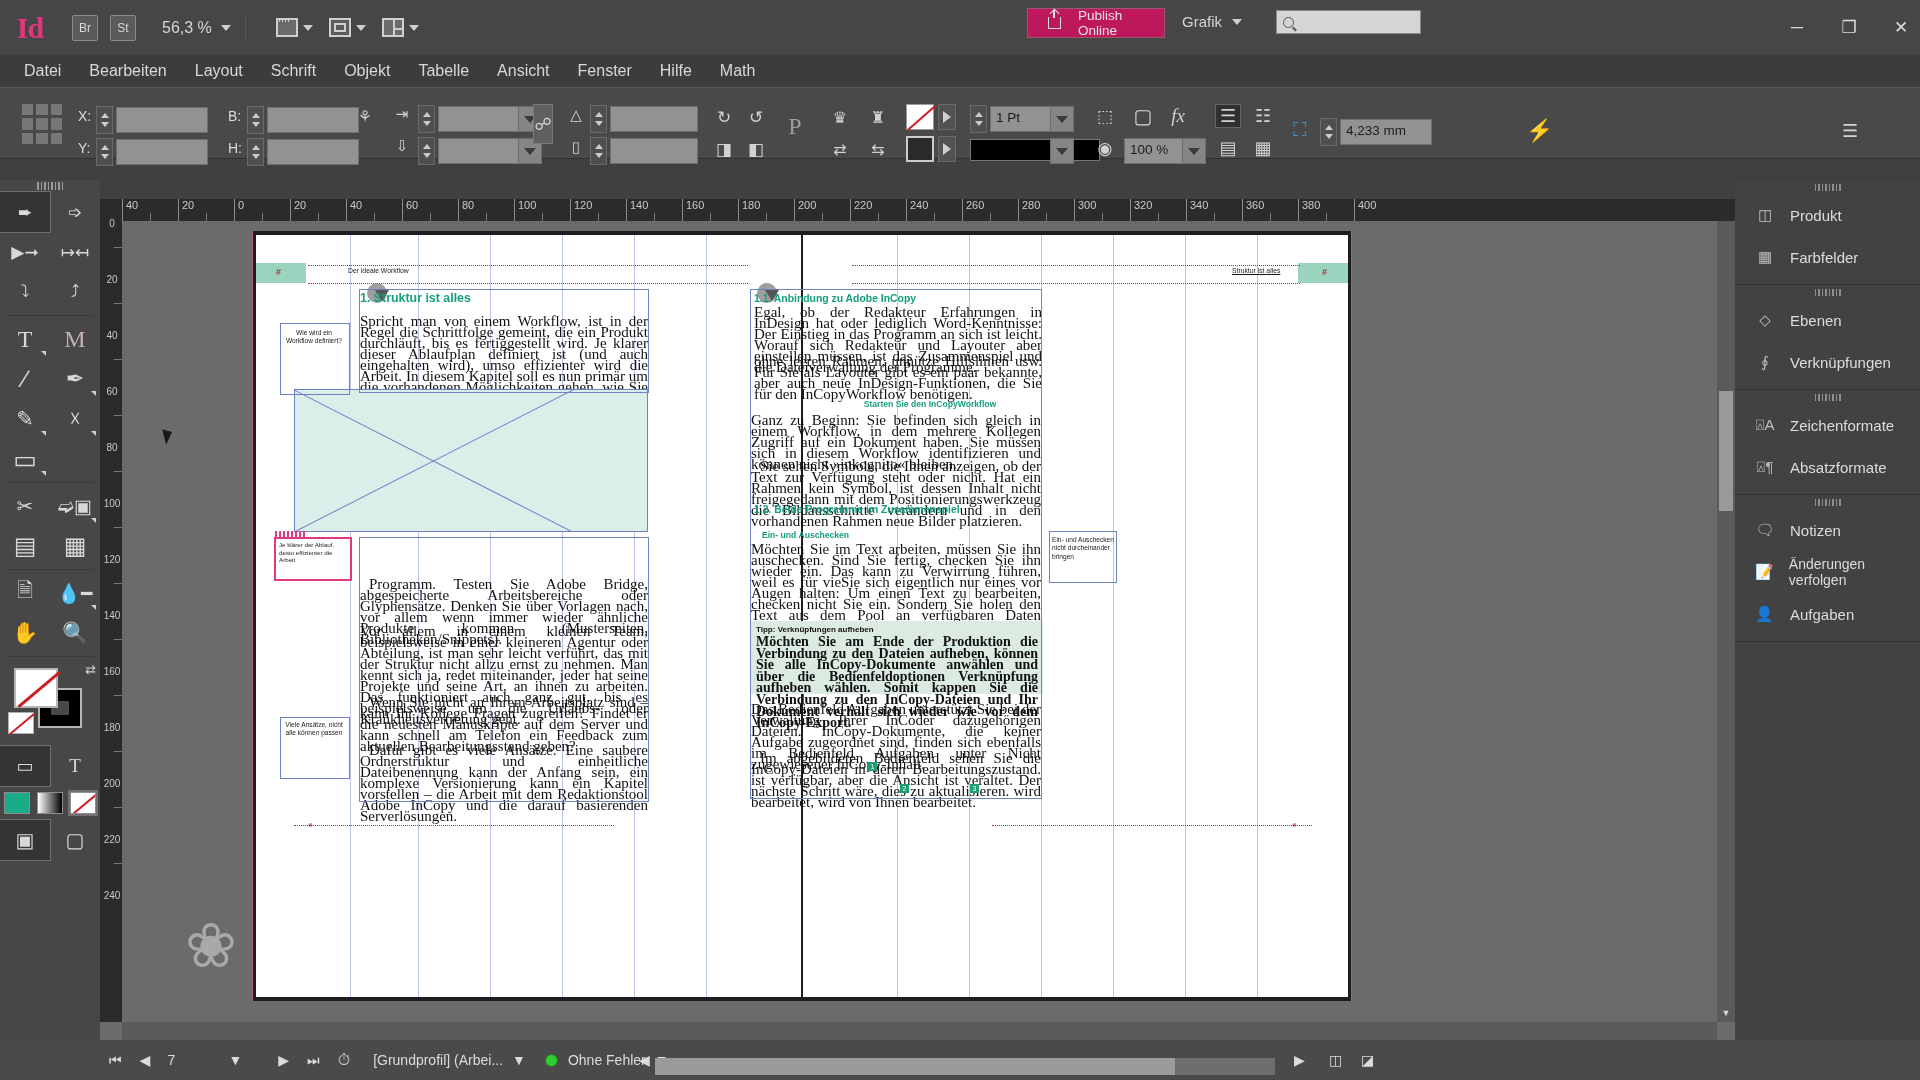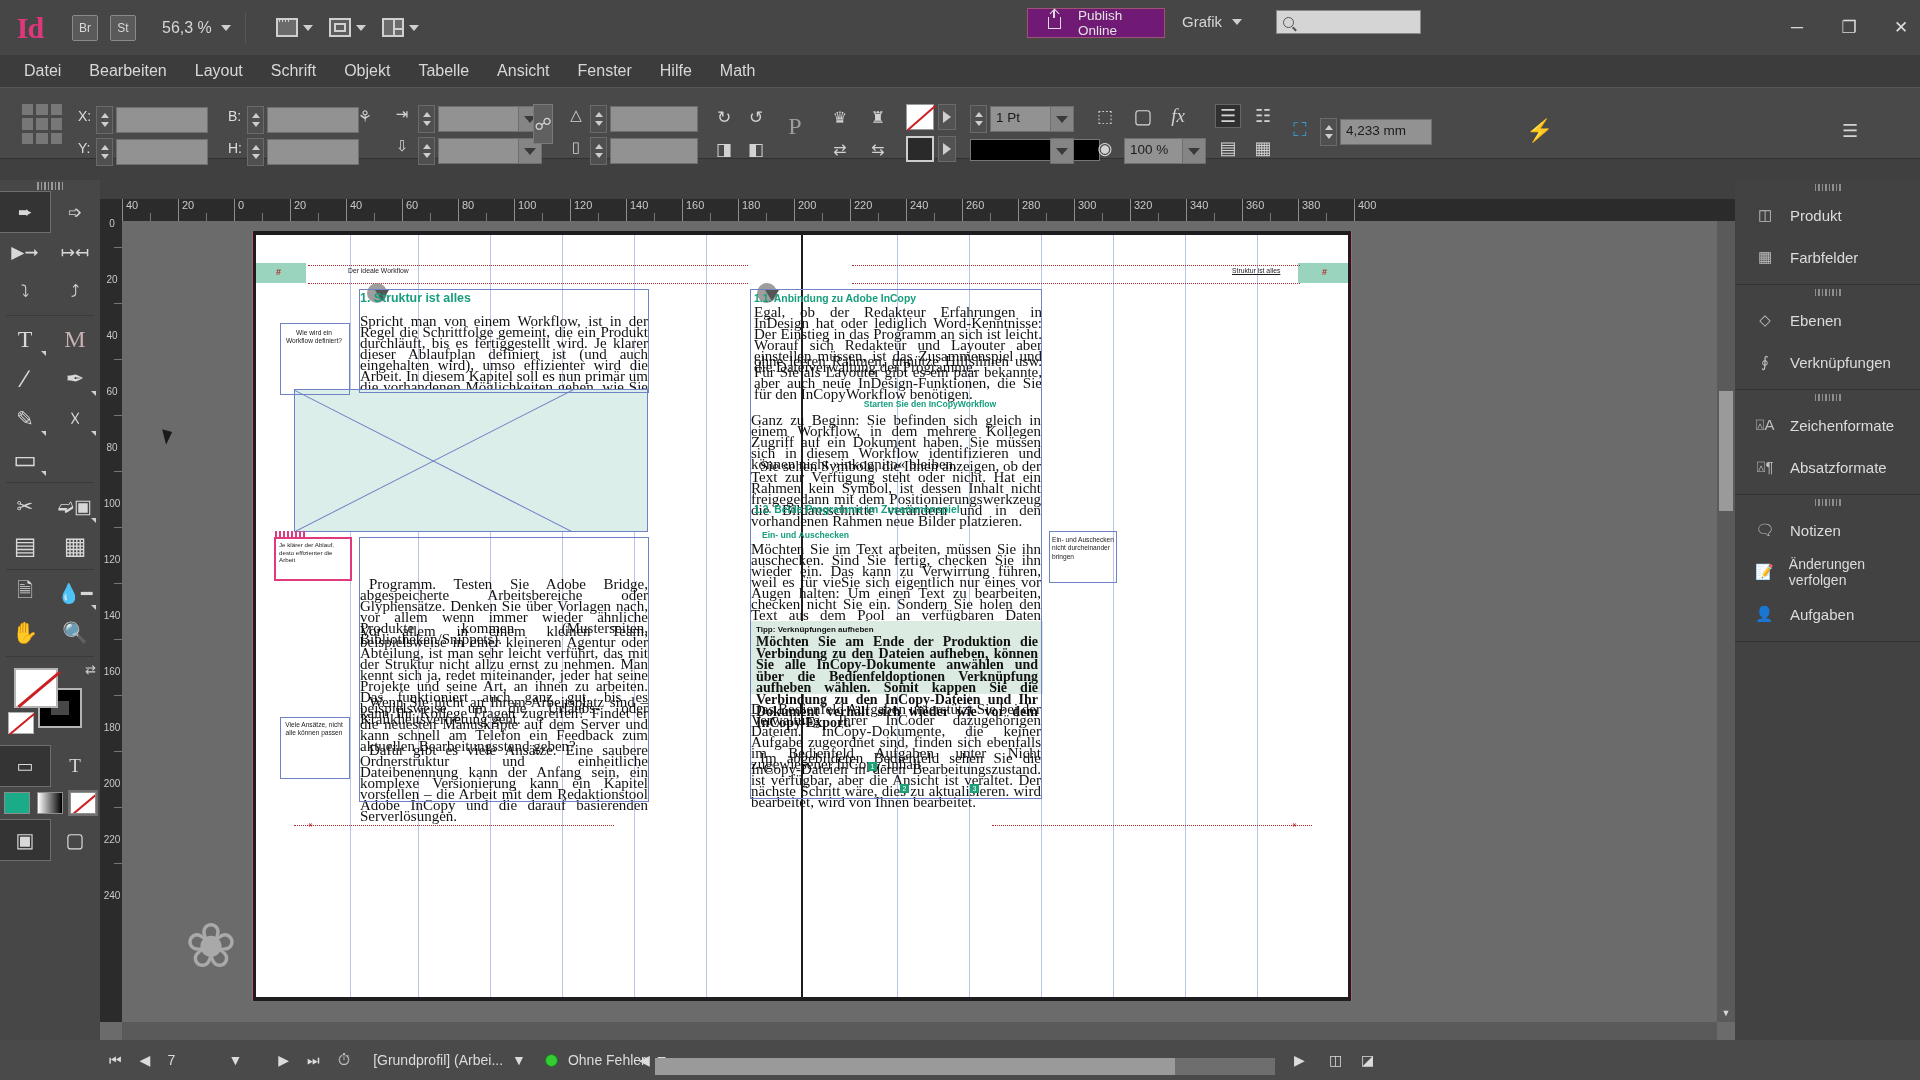--- a/index.html
+++ b/index.html
@@ -24,21 +24,21 @@
   .vwbtn { display:flex;align-items:center;gap:5px;margin-left:16px;}
   .vwico { width:22px;height:19px;border:2px solid #cfcfcf;position:relative;background:#6b6b6b;}
   .vwico.b { background:#5c5c5c; }
   .vwico.b:after{content:"";position:absolute;inset:3px;border:2px solid #cfcfcf;}
   .vwico.c:after{content:"";position:absolute;left:9px;top:0;bottom:0;width:2px;background:#cfcfcf;}
   .vwico.c:before{content:"";position:absolute;left:9px;top:8px;right:0;height:2px;background:#cfcfcf;}
   .vwico.a:before{content:"";position:absolute;left:1px;top:-1px;width:11px;height:3px;
     background:repeating-linear-gradient(90deg,#cfcfcf 0 1px,transparent 1px 3px);}
 
   .publish { position:absolute; left:1027px; top:8px; width:138px; height:30px;
-    border:1px solid #9c5472; background:#701a75; color:#e2e2e2; font-size:13.5px;
+    border:1px solid #9c5472; background:#be185d; color:#e2e2e2; font-size:13.5px;
     display:flex;align-items:center;justify-content:center;gap:17px;padding-left:20px;}
   .pubico{width:13px;height:12px;border:1.6px solid #ddd;border-top:none;position:relative;}
   .pubico:before{content:"";position:absolute;left:4.2px;top:-7px;width:1.8px;height:8px;background:#ddd;}
   .pubico:after{content:"";position:absolute;left:1.6px;top:-7px;width:6px;height:6px;
     border-top:1.8px solid #ddd;border-left:1.8px solid #ddd;transform:rotate(45deg);}
   .grafik { position:absolute; left:1182px; top:13px; color:#d5d5d5; font-size:15px;
     display:flex;align-items:center;gap:10px;}
   .searchbox { position:absolute; left:1276px; top:10px; width:145px; height:24px;
     background:#d5d5d5; border:1px solid #888; display:flex;align-items:center;padding-left:6px;}
   .mag { width:11px;height:11px;border:1.7px solid #555;border-radius:50%;position:relative;}

